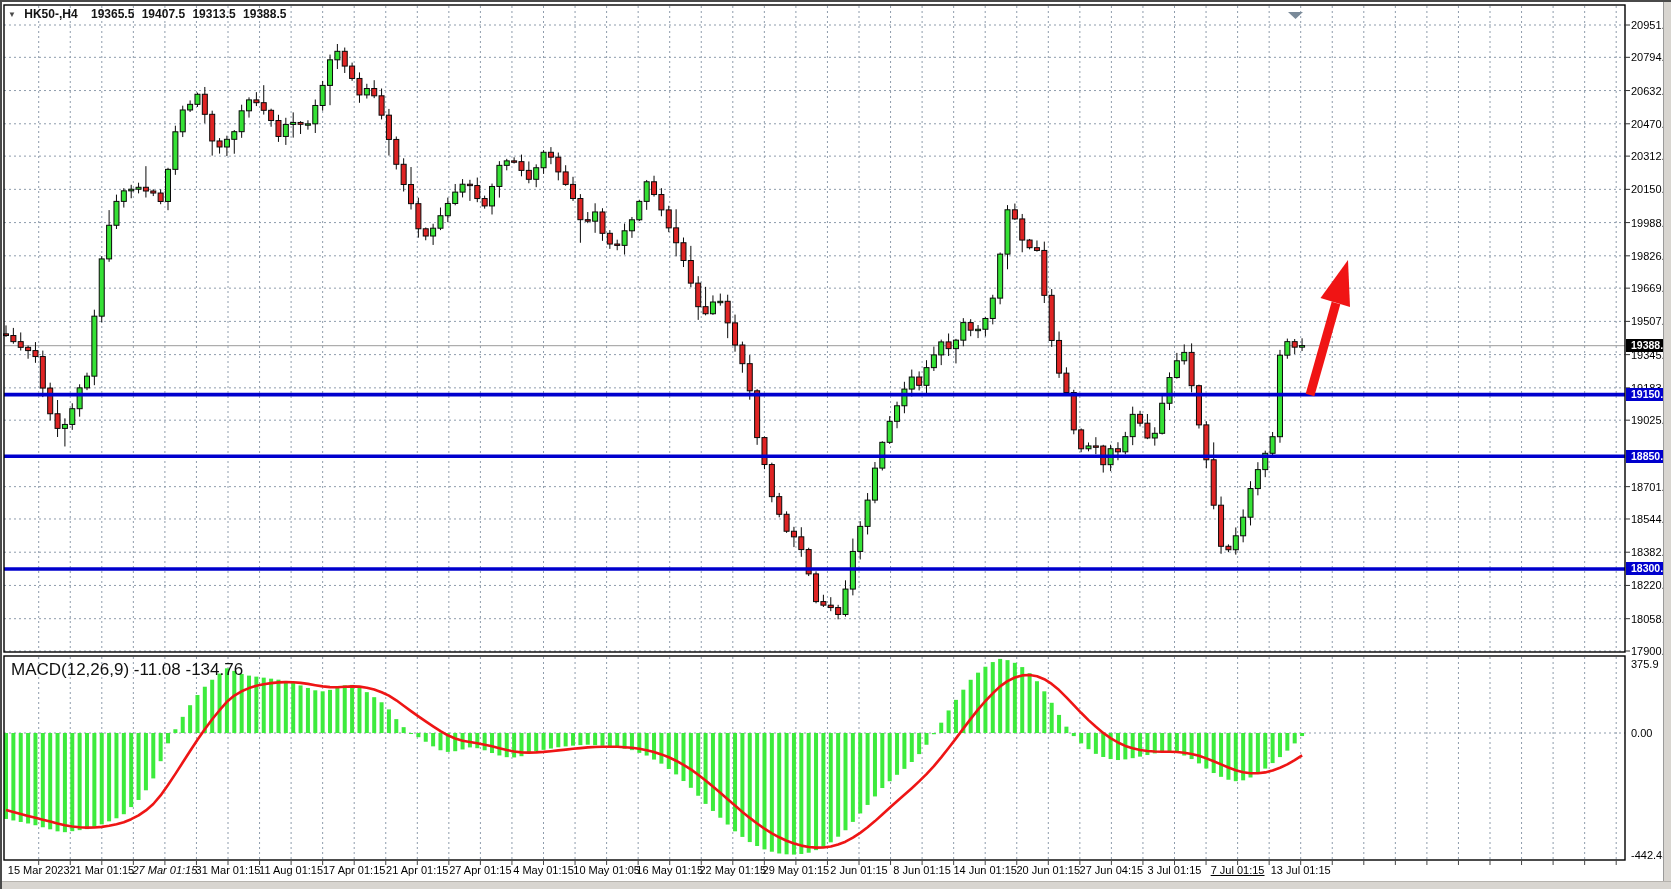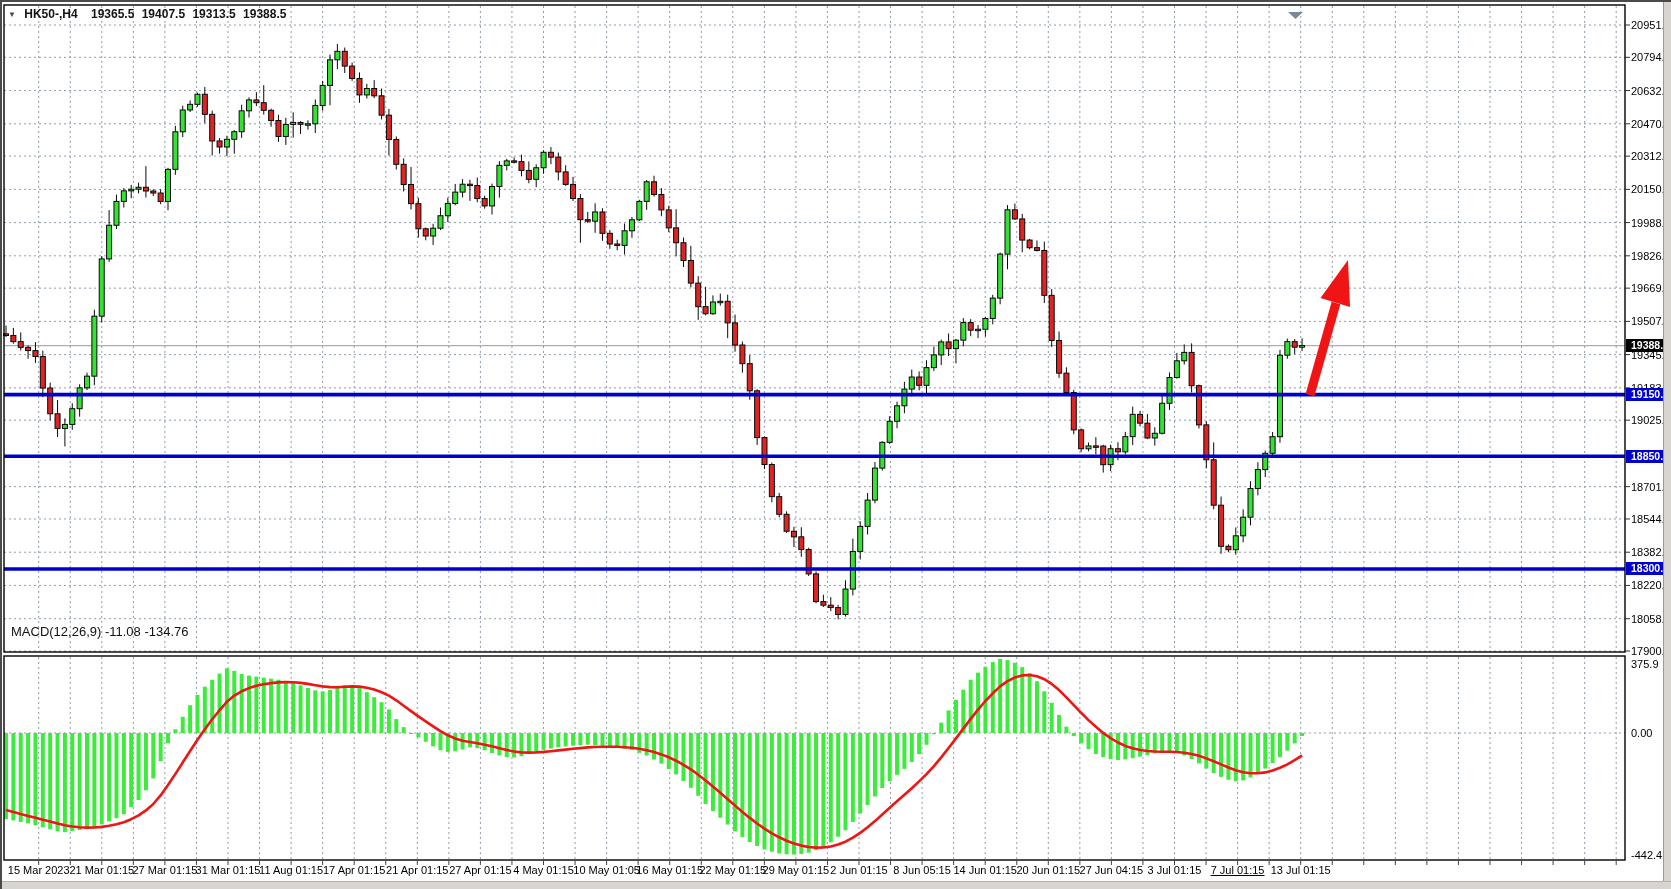--- a/index.html
+++ b/index.html
@@ -10,21 +10,21 @@
   }
   #chart-svg{position:absolute;left:0;top:0;}
   .title{
     position:absolute;left:6px;top:5px;font-size:12px;font-weight:bold;color:#141414;
     white-space:nowrap;z-index:5;
   }
   .title .dd{font-size:8px;color:#4a4a4a;margin-right:5px;vertical-align:1px;cursor:pointer;}
   .title .sym{margin-right:10px;}
   .title .ohlc{word-spacing:4px;}
   .macdlab{
-    position:absolute;left:9px;top:622px;font-size:13px;color:#111;z-index:5;white-space:nowrap;
+    position:absolute;left:9px;top:658px;font-size:17px;color:#111;z-index:5;white-space:nowrap;
   }
   .axlabel{position:absolute;font-size:11px;color:#000;white-space:nowrap;line-height:12px;}
   .tlabel{position:absolute;font-size:11px;color:#000;white-space:nowrap;text-align:center;width:84px;line-height:12px;}
   .ptag{
     position:absolute;left:1624px;width:48px;height:13px;line-height:13px;
     color:#fff;font-size:10.5px;text-align:center;z-index:6;font-weight:bold;
   }
   .edge-r{position:absolute;right:0;top:0;width:7px;height:889px;background:#d8d5d0;border-left:1px solid #9a9a9a;z-index:8;}
   .edge-b{position:absolute;left:0;bottom:0;width:1671px;height:7px;background:#d8d5d0;border-top:1px solid #b5b2ad;z-index:8;}
 </style>
@@ -815,33 +815,33 @@
       <div class="axlabel" style="left: 1629px; top: 643.004px;">17900.5</div>
     </div>
   <div id="macd-axis">
       <div class="axlabel" style="left: 1629px; top: 655.961px;">375.9</div>
       <div class="axlabel" style="left: 1629px; top: 725px;">0.00</div>
       <div class="axlabel" style="left: 1629px; top: 847.376px;">-442.43</div>
     </div>
   <div id="time-axis">
       <div class="tlabel" style="left: -5.3px; top: 862px;">15 Mar 2023</div>
       <div class="tlabel" style="left: 57.8px; top: 862px;">21 Mar 01:15</div>
-      <div class="tlabel" style="left: 120.9px; top: 862px;">27 Mar 01:15</div>
+      <div class="tlabel" style="left: 120.9px; top: 862px; font-style: italic;">27 Mar 01:15</div>
       <div class="tlabel" style="left: 184px; top: 862px;">31 Mar 01:15</div>
       <div class="tlabel" style="left: 247.1px; top: 862px;">11 Aug 01:15</div>
       <div class="tlabel" style="left: 310.2px; top: 862px;">17 Apr 01:15</div>
       <div class="tlabel" style="left: 373.3px; top: 862px;">21 Apr 01:15</div>
       <div class="tlabel" style="left: 436.4px; top: 862px;">27 Apr 01:15</div>
       <div class="tlabel" style="left: 499.5px; top: 862px;">4 May 01:15</div>
       <div class="tlabel" style="left: 562.6px; top: 862px;">10 May 01:05</div>
       <div class="tlabel" style="left: 625.7px; top: 862px;">16 May 01:15</div>
       <div class="tlabel" style="left: 688.8px; top: 862px;">22 May 01:15</div>
       <div class="tlabel" style="left: 751.9px; top: 862px;">29 May 01:15</div>
       <div class="tlabel" style="left: 815px; top: 862px;">2 Jun 01:15</div>
-      <div class="tlabel" style="left: 878.1px; top: 862px;">8 Jun 05:15</div>
+      <div class="tlabel" style="left: 878.1px; top: 862px;">8 Jun 01:15</div>
       <div class="tlabel" style="left: 941.2px; top: 862px;">14 Jun 01:15</div>
       <div class="tlabel" style="left: 1004.3px; top: 862px;">20 Jun 01:15</div>
       <div class="tlabel" style="left: 1067.4px; top: 862px;">27 Jun 04:15</div>
       <div class="tlabel" style="left: 1130.5px; top: 862px;">3 Jul 01:15</div>
       <div class="tlabel" style="left: 1193.6px; top: 862px; text-decoration: underline;">7 Jul 01:15</div>
       <div class="tlabel" style="left: 1256.7px; top: 862px;">13 Jul 01:15</div>
     </div>
   <div id="tags">
       <div class="ptag" style="top: 337.196px; background: rgb(0, 0, 0);">19388.5</div>
       <div class="ptag" style="top: 386.132px; background: rgb(0, 0, 205);">19150.0</div>

